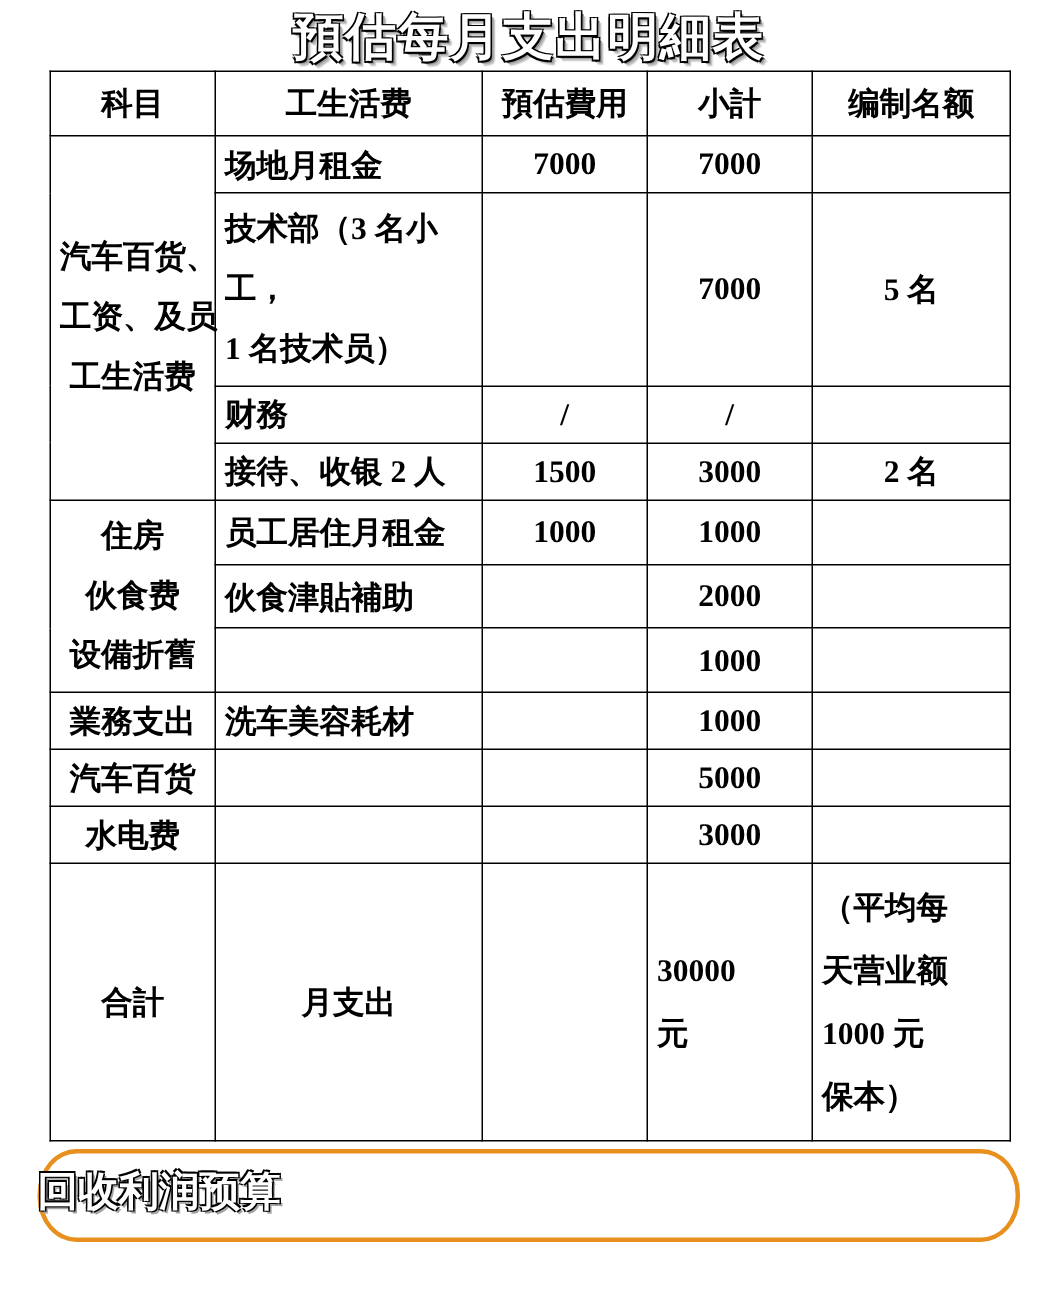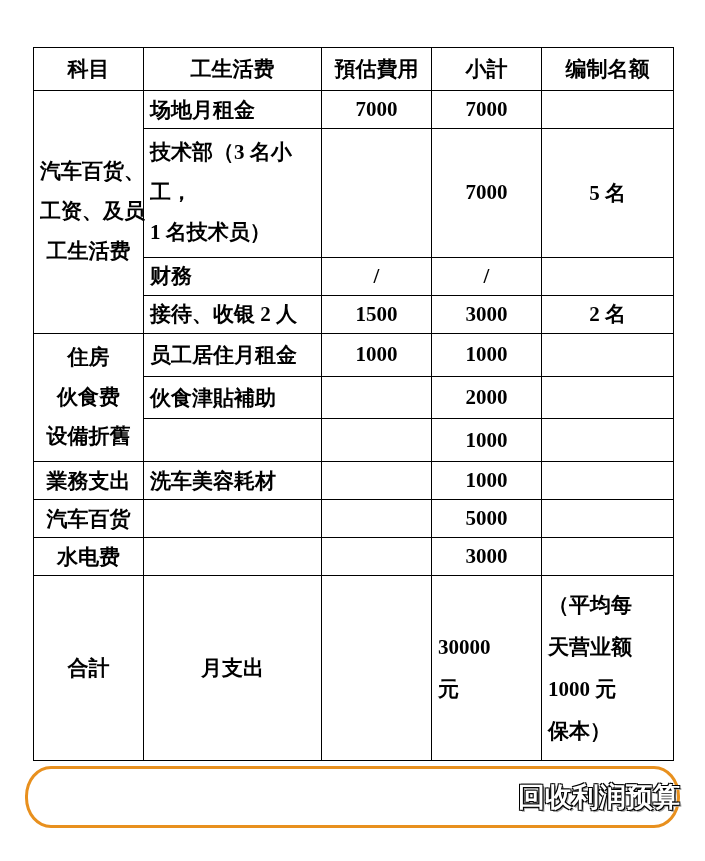--- a/index.html
+++ b/index.html
@@ -109,36 +109,37 @@
     border-radius: 26px / 30px;
     box-sizing: border-box;
   }
   .banner-text {
     position: absolute;
     left: 25px;
     top: 766px;
     width: 655px;
     height: 78px;
     line-height: 62px;
-    text-align: right;
+    text-align: left;
     font-size: 27px;
     font-weight: bold;
     color: #ffffff;
     text-shadow:
       -1px -1px 0 #000, 1px -1px 0 #000,
       -1px 1px 0 #000, 1px 1px 0 #000,
       2px 2px 0 #a5a5a5;
-    font-family: Liberation Sans, sans-serif;
+    font-family: Liberation Mono, monospace;
   }
 </style>
 </head>
 <body>
 
 <div class="page">
 
+  <div class="doc-title">預估每月支出明細表</div>
 
   <table class="budget">
     <colgroup>
       <col class="col-1">
         <col class="col-2">
         <col class="col-3">
         <col class="col-4">
         <col class="col-5">
     </colgroup>
     <thead>

